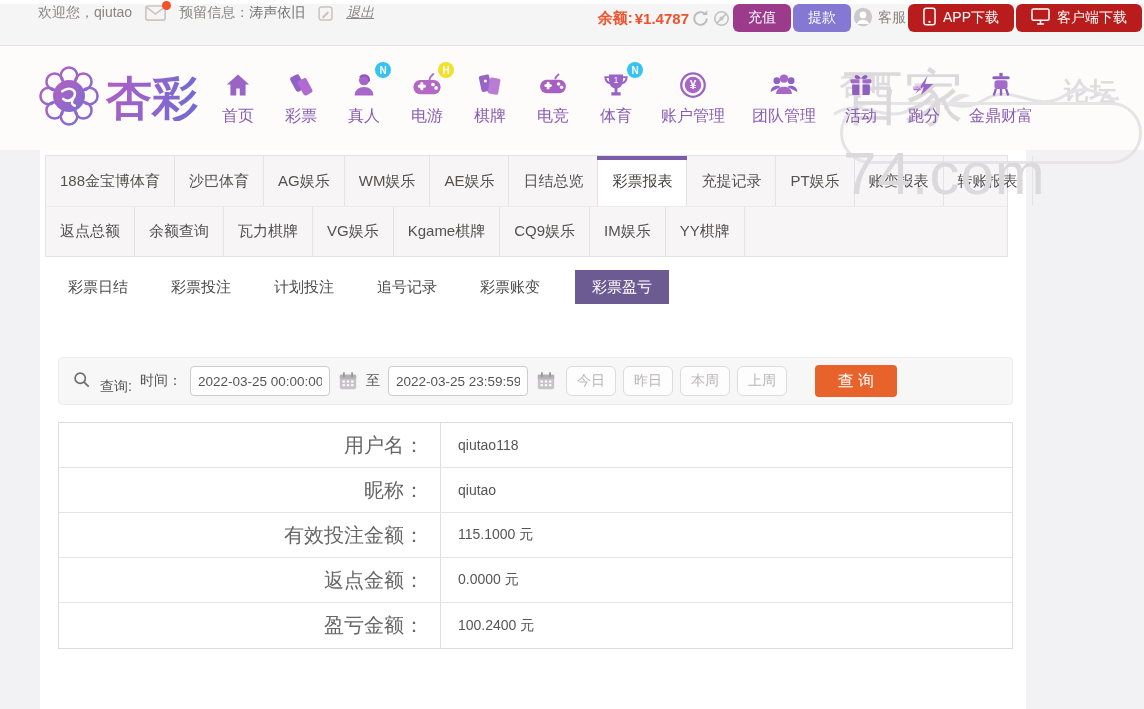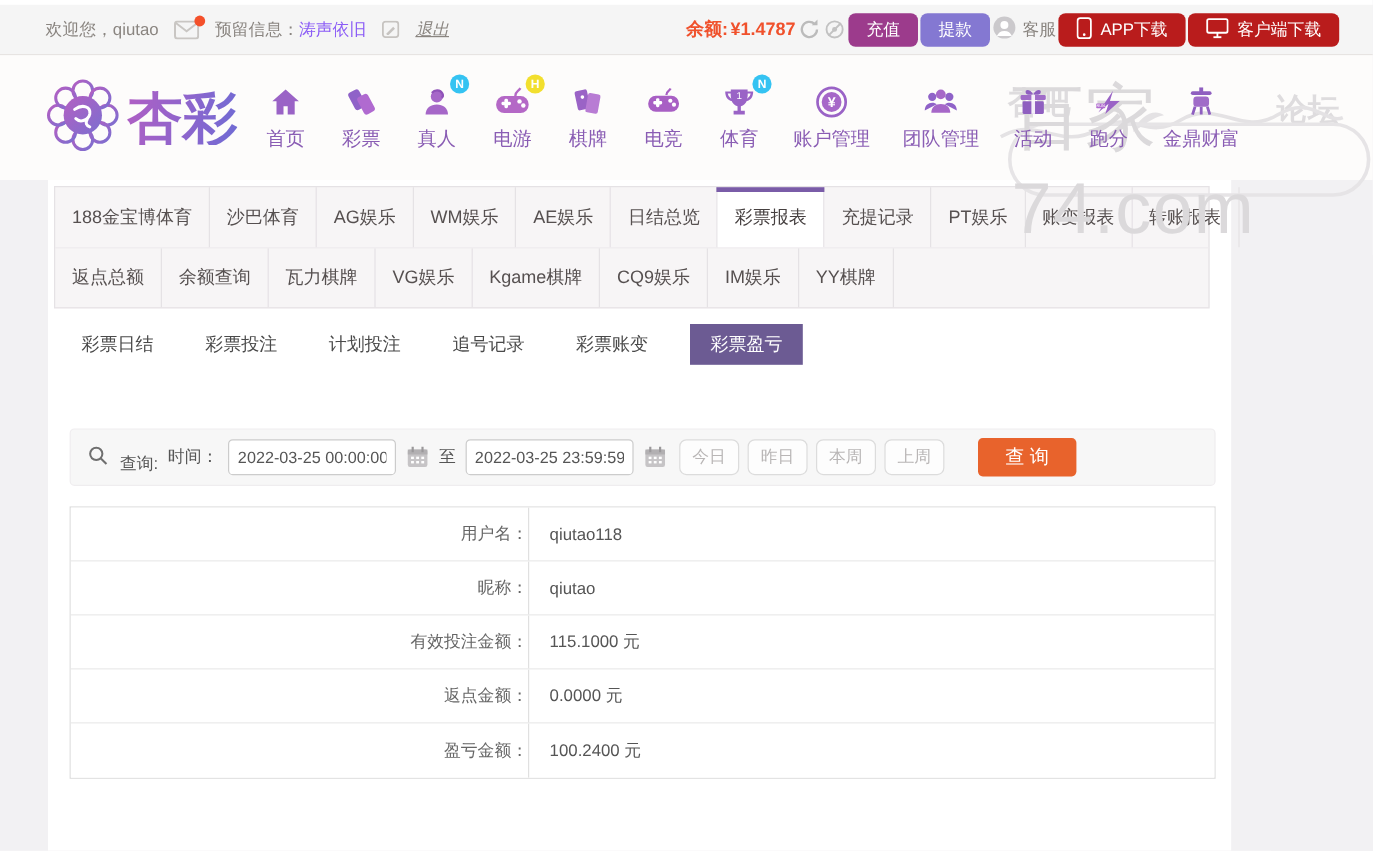--- a/index.html
+++ b/index.html
@@ -1,25 +1,25 @@
 <!DOCTYPE html>
 <html><head>
 <meta charset="utf-8">
 <style>
   * { margin:0; padding:0; box-sizing:border-box; }
   html,body { width:1144px; height:709px; overflow:hidden; }
   body { font-family:"Liberation Sans","DejaVu Sans",sans-serif; background:#f2f1f3; position:relative; }
 
   
   .topbar { height:46px; background:#f5f5f5; border-top:4px solid #fff; border-bottom:1px solid #e7e4e2;
-            display:flex; align-items:center; padding:0 28px 0 38px; font-size:14px; color:#8a8580; }
+            display:flex; align-items:flex-start; padding:0 2px 0 38px; font-size:14px; color:#8a8580; }
   .topbar-left { display:flex; align-items:center; gap:13px; }
   .mail-wrap { position:relative; display:flex; align-items:center; cursor:pointer; }
   .mail-dot { position:absolute; top:-4px; right:-5px; width:9px; height:9px; border-radius:50%; background:#f4502a; }
-  .reserved-value { color:#8b5cf6; }
+  .reserved-value { color:#737373; }
   .logout { font-style:italic; text-decoration:underline; color:#8a8580; cursor:pointer; }
   .topbar-right { margin-left:auto; display:flex; align-items:center; gap:2px; }
   .balance-label,.balance-value { color:#f0512c; font-weight:bold; font-size:15px; }
   .icon-btn { display:flex; align-items:center; cursor:pointer; }
   .pill-btn { height:28px; border:none; border-radius:6px; color:#fff; font-size:14px; padding:0 15px;
               display:flex; align-items:center; gap:7px; cursor:pointer; font-family:inherit; }
   .btn-recharge { background:#9c3b8c; }
   .btn-withdraw { background:#8478d2; }
   .btn-download { background:#b91c1c; }
   .service { display:flex; align-items:center; gap:5px; cursor:pointer; color:#8a8580; }
@@ -70,22 +70,22 @@
   .cal-btn { display:flex; align-items:center; cursor:pointer; }
   .quick-btn { height:30px; min-width:46px; padding:0 10px; border:1px solid #dcdcdc; border-radius:6px;
                background:#fdfdfd; color:#b9b6b6; font-size:14px; font-family:inherit; cursor:pointer; }
   .quick-group { display:flex; gap:7px; margin-left:2px; }
   .search-btn { margin-left:20px; width:82px; height:32px; background:#e8632c; border:none; border-radius:4px;
                 color:#fff; font-size:16px; font-family:inherit; cursor:pointer; }
 
   .report { margin:17px 13px 0 18px; border:1px solid #dcdcdc; }
   .report-row { display:flex; height:45px; border-bottom:1px solid #e4e4e4; background:#fff; }
   .report-row:last-child { border-bottom:none; }
-  .report-label { width:382px; display:flex; align-items:center; justify-content:flex-end; padding-right:0;
-                  color:#666; font-size:14px; border-right:1px solid #e0e0e0; }
+  .report-label { width:382px; display:flex; align-items:center; justify-content:flex-end; padding-right:16px;
+                  color:#666; font-size:20px; border-right:1px solid #e0e0e0; }
   .report-value { flex:1; display:flex; align-items:center; padding-left:17px; color:#555; font-size:14px; }
 </style>
 </head>
 <body>
 
 <div class="topbar">
   <div class="topbar-left">
     <span><span>欢迎您，</span><span>qiutao</span></span>
     <span class="mail-wrap">
       <svg width="21" height="16" viewBox="0 0 20 15">

